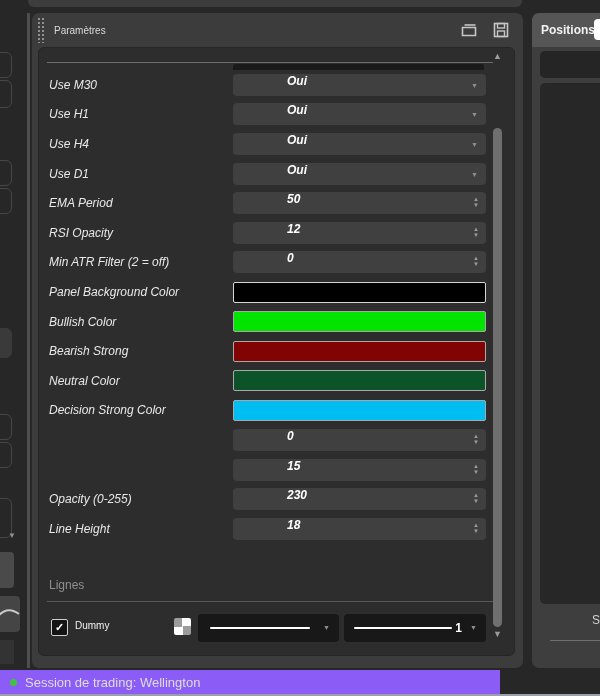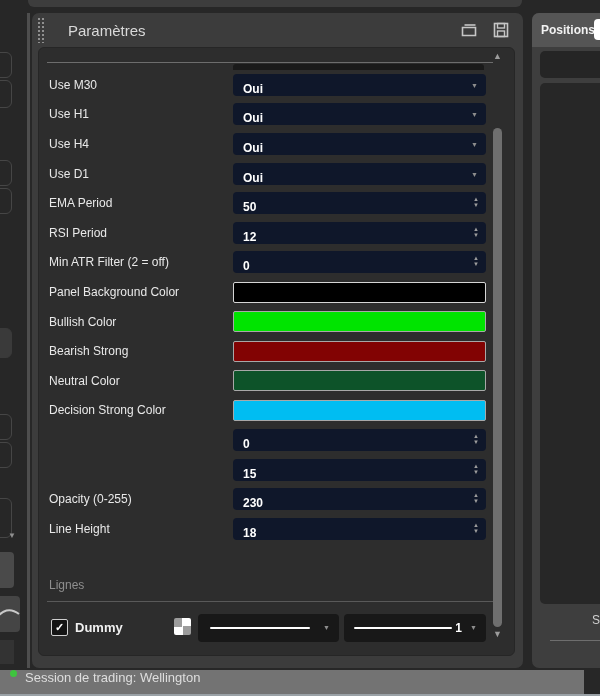--- a/index.html
+++ b/index.html
@@ -19,44 +19,44 @@
   .lw-arrow{position:absolute;left:8px;top:531px;font-size:8px;color:#8f8f8f;}
   .lw9{position:absolute;left:-6px;top:552px;width:20px;height:36px;background:#4a4a4a;border-radius:4px;}
   .lw10{position:absolute;left:-6px;top:596px;width:26px;height:36px;background:#454545;border-radius:4px;}
   .lw11{position:absolute;left:-8px;top:640px;width:22px;height:24px;background:#333333;}
   .splitter{position:absolute;left:27px;top:13px;width:3px;height:655px;background:#4e4e4e;}
 
   
   .window{position:absolute;left:32px;top:13px;width:491px;height:655px;background:#3c3c3c;border-radius:7px;}
   .titlebar{position:absolute;top:0;left:0;right:0;height:34px;display:flex;align-items:center;}
   .grip{width:8px;height:26px;margin-left:5px;background-image:radial-gradient(circle,#909090 1px,transparent 1.4px);background-size:4px 4px;}
-  .wtitle{margin-left:23px;font-size:15px;color:#d9d9d9;}
+  .wtitle{margin-left:9px;font-size:10px;color:#d9d9d9;}
   .tb-icons{margin-left:auto;display:flex;align-items:center;gap:14px;margin-right:13px;}
   .tb-btn{width:18px;height:16px;display:flex;align-items:center;justify-content:center;cursor:pointer;}
 
   .content{position:absolute;left:6px;top:34px;width:477px;height:609px;background:#2d2d2d;border:1px solid #262626;border-radius:6px;box-sizing:border-box;}
   .sep{position:absolute;left:8px;top:14px;width:446px;height:1px;background:#6d6d6d;}
   .sliver{position:absolute;left:194px;top:16px;width:251px;height:6px;background:#1a1a1a;border-radius:3px 3px 0 0;}
 
   .rows{position:absolute;left:10px;top:22px;width:437px;}
-  .row{height:29.6px;display:flex;align-items:center;}
+  .row{height:29.6px;display:flex;align-items:center;font-style:italic;}
   .lbl{flex:0 0 182px;font-size:12px;color:#e9e9e9;white-space:nowrap;overflow:hidden;}
   .ctl{width:253px;height:22px;box-sizing:border-box;margin-left:auto;position:relative;}
-  .field{background:#0f172a;border-radius:4px;display:flex;align-items:flex-end;}
+  .field{background:#404040;border-radius:4px;display:flex;align-items:flex-start;padding-left:44px;}
   .val{margin-left:10px;font-size:12px;font-weight:bold;color:#ffffff;}
   .dd-arr{position:absolute;right:8px;top:8px;font-size:7px;color:#8d8d8d;}
   .spin-arrs{position:absolute;right:7px;top:4px;display:flex;flex-direction:column;align-items:center;}
   .spin-arrs span{font-size:6px;line-height:6px;color:#9d9d9d;cursor:pointer;}
   .swatch{height:21px;border:1px solid #a8a8a8;border-radius:2px;box-sizing:border-box;margin-top:0.5px;}
 
   .section-label{position:absolute;left:10px;top:530px;font-size:12px;color:#8f8f8f;}
   .section-line{position:absolute;left:8px;top:553px;width:446px;height:1px;background:#595959;}
 
   .cb{position:absolute;left:12px;top:571px;width:15px;height:15px;background:#141414;border:1px solid #cfcfcf;border-radius:2px;color:#fff;font-size:11px;line-height:15px;text-align:center;font-weight:bold;cursor:pointer;}
-  .cb-label{position:absolute;left:36px;top:572px;font-size:13px;font-weight:700;color:#f0f0f0;}
+  .cb-label{position:absolute;left:36px;top:572px;font-size:10px;font-weight:400;color:#f0f0f0;}
   .picker{position:absolute;left:135px;top:570px;width:17px;height:17px;border-radius:2px;background:conic-gradient(#ffffff 0 25%,#9c9c9c 0 50%,#ffffff 0 75%,#9c9c9c 0);cursor:pointer;}
   .line-dd{position:absolute;top:566px;height:28px;background:#181818;border-radius:4px;cursor:pointer;}
   .ldd1{left:159px;width:141px;} .ldd2{left:305px;width:142px;}
   .line-sample{position:absolute;top:13px;height:2px;background:#ffffff;border-radius:1px;}
   .ldd1 .line-sample{left:12px;width:100px;} .ldd2 .line-sample{left:10px;width:98px;}
   .ldd-arr{position:absolute;right:9px;top:10px;font-size:7px;color:#8d8d8d;}
   .ldd-val{position:absolute;right:24px;top:7px;font-size:12px;font-weight:bold;color:#fff;}
 
   .scroll-up{position:absolute;right:12px;top:3px;font-size:9px;color:#9c9c9c;cursor:pointer;}
   .scroll-thumb{position:absolute;right:12px;top:80px;width:9px;height:499px;background:#6f6f6f;border-radius:5px;cursor:grab;}
@@ -66,21 +66,21 @@
   .rpanel{position:absolute;left:532px;top:13px;width:72px;height:655px;background:#3e3e3e;border-radius:7px 0 0 7px;}
   .rtitle{position:absolute;top:0;left:0;right:0;height:34px;background:#555555;border-radius:7px 0 0 0;display:flex;align-items:center;}
   .rtitle-txt{margin-left:9px;font-size:12px;font-weight:bold;color:#f2f2f2;}
   .rpill{position:absolute;right:-10px;top:6px;width:20px;height:21px;background:#ffffff;border-radius:4px;cursor:pointer;}
   .rbar{position:absolute;left:8px;top:38px;width:70px;height:27px;background:#252525;border-radius:5px;}
   .rbox{position:absolute;left:8px;top:70px;width:70px;height:521px;background:#272727;border-radius:5px;}
   .rfooter-s{position:absolute;left:60px;top:600px;font-size:12px;color:#d0d0d0;}
   .rfooter-line{position:absolute;left:18px;top:627px;width:54px;height:1px;background:#6e6e6e;}
 
   
-  .statusbar{position:absolute;left:0;top:670px;width:584px;height:24px;background:#737373;display:flex;align-items:flex-start;}
+  .statusbar{position:absolute;left:0;top:670px;width:500px;height:24px;background:#8b5cf6;display:flex;align-items:center;}
   .sdot{width:7px;height:7px;border-radius:50%;margin-left:10px;background:#3ec43e;}
   .stext{margin-left:8px;font-size:13px;color:#dedede;}
   .bottom-strip{position:absolute;left:0;top:694px;width:600px;height:2px;background:#9aa1a6;}
 
   svg{display:block;}
 </style>
 </head>
 <body>
 
 <div class="screen">
@@ -169,21 +169,21 @@
           <div class="ctl field">
               <span class="val">50</span>
               <span class="spin-arrs">
                 <span>▲</span>
                 <span>▼</span>
               </span>
             </div>
           </div>
 
         <div class="row">
-            <span class="lbl">RSI Period</span>
+            <span class="lbl">RSI Opacity</span>
           <div class="ctl field">
               <span class="val">12</span>
               <span class="spin-arrs">
                 <span>▲</span>
                 <span>▼</span>
               </span>
             </div>
           </div>
 
         <div class="row">

